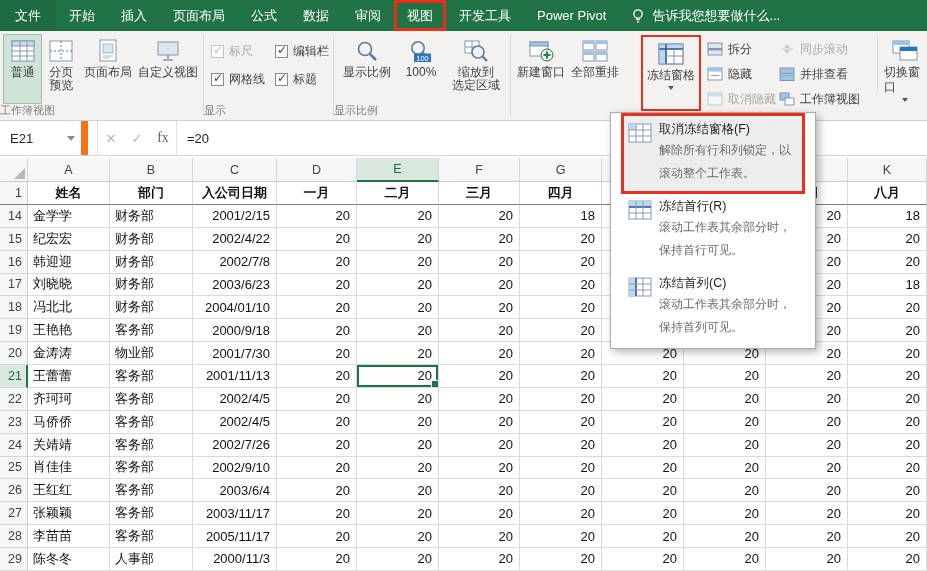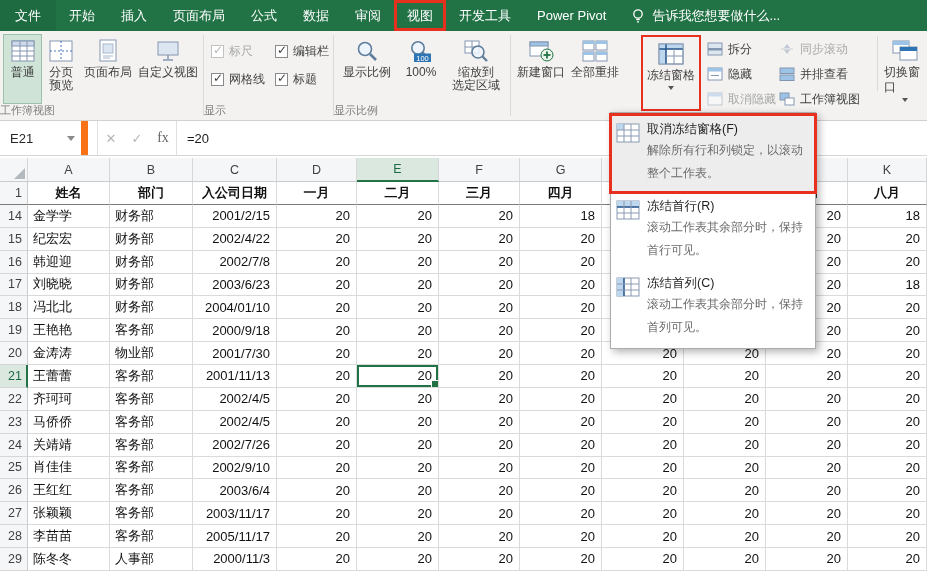--- a/index.html
+++ b/index.html
@@ -62,21 +62,21 @@
 .rh.selrow{background:#dbe8e0;border-right:2px solid #217346;color:#1d6b43;padding-right:4px}
 .cell{border-right:1px solid #dadada;border-bottom:1px solid #dadada;display:flex;align-items:center;overflow:hidden;white-space:nowrap;font-size:13px;color:#111;cursor:cell;background:#fff}
 .cell.al{justify-content:flex-start;padding-left:5px}
 .cell.ar{justify-content:flex-end;padding-right:6px}
 .cell.ac{justify-content:center;font-weight:bold}
 .srow.freeze .cell,.srow.freeze .rh{border-bottom:1px solid #7b7b7b}
 .cell.sel{box-shadow:inset 0 0 0 2px #217346;position:relative;z-index:2}
 .cell.sel::after{content:"";position:absolute;right:-1px;bottom:-1px;width:6px;height:6px;background:#217346;border:1px solid #fff}
 
 
-.menu{position:absolute;left:610px;top:112px;width:206px;background:#fff;border:1px solid #ababab;box-shadow:3px 3px 8px rgba(0,0,0,.3);z-index:60;padding:2px 0}
+.menu{position:absolute;left:610px;top:112px;width:206px;background:#fff;border:1px solid #ababab;box-shadow:3px 3px 8px rgba(0,0,0,.3);z-index:60;padding:2px 12px}
 .mitem{display:flex;gap:7px;padding:6px 6px 7px 5px;cursor:pointer;align-items:flex-start}
 .mitem.hl{background:#ededed}
 .mitem.redsel{outline:3px solid #e8301e;outline-offset:-1px}
 .mico{flex:none;margin-top:2px}
 .mtxt{flex:1;min-width:0}
 .mtitle{font-size:12.5px;color:#1e1e1e;line-height:16px;margin-bottom:2px}
 .mdesc{font-size:12px;color:#6b6b6b;line-height:23px}
 svg{display:block}
 </style>
 </head>

